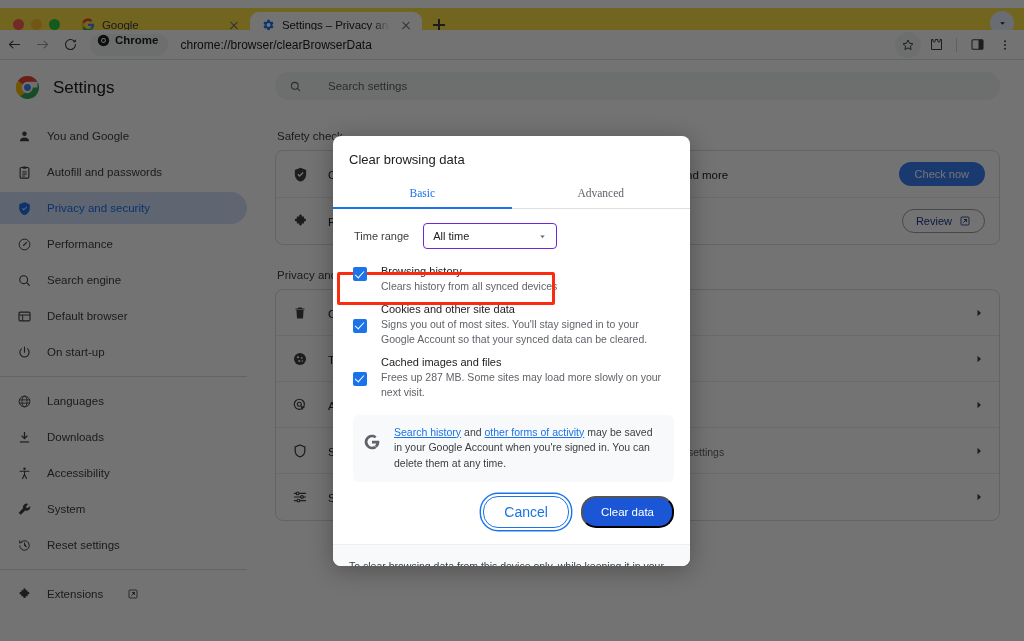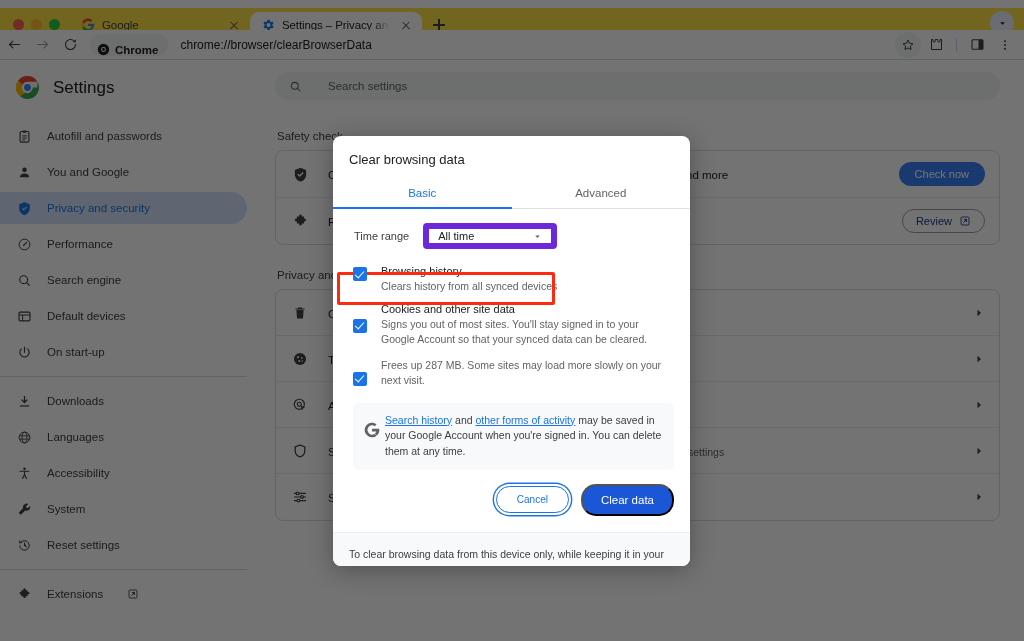--- a/index.html
+++ b/index.html
@@ -62,21 +62,21 @@
     position: absolute; top: 30px; left: 0; width: 1024px; height: 30px;
     background: #ffffff; display: flex; align-items: center;
     border-bottom: 1px solid #dadce0;
   }
   .navbtn { width: 28px; height: 28px; display:flex; align-items:center; justify-content:center; }
   .omnibox {
     flex: 1 1 auto; height: 22px; display: flex; align-items: center;
     margin: 0 6px 0 6px; position: relative;
   }
   .chrome-chip {
-    display: flex; align-items: flex-end; gap: 5px;
+    display: flex; align-items: flex-start; gap: 5px;
     background: #f1f3f4; border-radius: 12px; height: 22px; padding: 0 10px 0 7px;
     font-size: 11.5px; font-weight: bold; color: #202124;
   }
   .url-text { font-size: 12px; color: #202124; margin-left: 12px; white-space: nowrap; }
   .tb-icons { display: flex; align-items: center; gap: 2px; padding-right: 6px; }
   .tb-ic { width: 26px; height: 26px; display:flex; align-items:center; justify-content:center; }
   .tb-ic.star-bg { background:#f1f3f4; border-radius:50%; }
   .tb-sep { width:1px; height:14px; background:#c8d6f5; margin:0 5px; }
 
   
@@ -133,32 +133,32 @@
   }
   .dialog {
     position: absolute; left: 333px; top: 136px; width: 357px; height: 430px;
     background: #fff; border-radius: 8px; box-shadow: 0 4px 24px rgba(0,0,0,.3);
     display: flex; flex-direction: column; overflow: hidden;
   }
   .dlg-title { font-size: 13px; color: #202124; padding: 16px 16px 11px 16px; }
   .tabs { display: flex; border-bottom: 1px solid #e0e0e0; }
   .dtab {
     flex: 1 1 50%; text-align: center; font-size: 11.5px; color: #5f6368;
-    padding: 9px 0 9px; position: relative;
+    padding: 9px 0 9px; position: relative; font-family: Liberation Serif, serif;
   }
   .dtab.sel { color: #1a73e8; }
   .dtab.sel::after {
     content: ""; position: absolute; left: 0; right: 0; bottom: -1px;
     height: 2px; background: #1a73e8;
   }
   .dlg-body { flex: 1 1 auto; padding: 0 16px; position: relative; }
   .timerow { display: flex; align-items: center; gap: 14px; padding: 14px 0 7px 5px; }
   .timelabel { font-size: 11px; color: #3c4043; }
   .select {
-    width: 134px; height: 26px; border: 6px solid #6d28d9; border-radius: 4px;
+    width: 134px; height: 26px; border: 1px solid #6d28d9; border-radius: 4px;
     display: flex; align-items: center; justify-content: space-between;
     padding: 0 9px; font-size: 11px; color: #202124; background: #fff;
   }
   .redbox {
     position: absolute; left: 4px; top: 63px; width: 218px; height: 33px;
     border: 3px solid #fc2a0e; border-radius: 2px; pointer-events: none;
   }
   .check-item { display: flex; gap: 14px; padding: 9px 0 0 4px; }
   .cb {
     width: 14px; height: 14px; flex: 0 0 14px; border-radius: 2px;
@@ -166,33 +166,33 @@
   }
   .cb.mid { margin-top: 16px; }
   .cb::after {
     content: ""; position: absolute; left: 4.3px; top: 1.5px;
     width: 4px; height: 8px; border: solid #fff; border-width: 0 1.8px 1.8px 0;
     transform: rotate(42deg);
   }
   .ci-t { font-size: 11px; color: #202124; }
   .ci-s { font-size: 10.5px; color: #5f6368; line-height: 1.42; margin-top: 2px; }
   .gbox {
-    display: flex; gap: 5px; align-items: flex-start;
+    display: flex; gap: 14px; align-items: flex-start;
     background: #f8f9fa; border-radius: 6px; padding: 10px 12px 10px 11px;
     margin: 15px 0 0 4px;
   }
   .gbox .gtext { font-size: 10.5px; color: #3c4043; line-height: 1.5; }
   .gbox a { color: #1a73e8; }
   .dlg-actions {
     display: flex; justify-content: flex-end; align-items: center; gap: 12px;
     padding: 14px 16px 16px 16px;
   }
   .btn-cancel {
     border: 1px solid #1a73e8; color: #1a73e8; background:#fff;
-    border-radius: 15px; font-size: 10px; padding: 7px 20px;
+    border-radius: 15px; font-size: 14px; padding: 7px 20px;
     box-shadow: 0 0 0 2px #fff, 0 0 0 3.4px #1a73e8;
   }
   .btn-clear {
     background: #1a56d6; color: #fff; border-radius: 15px;
     font-size: 11.5px; padding: 8px 18px;
   }
   .dlg-foot {
     background: #f8f9fa; border-top: 1px solid #eceff1;
     padding: 13px 16px 15px 16px; font-size: 10.5px; color: #3c4043; line-height: 1.55;
   }
@@ -305,35 +305,35 @@
           <path fill="#FBBC05" d="M5.7 11l8.7 7.7A11 11 0 0 0 19 33.9L9.8 41A22 22 0 0 1 5.7 11z"></path>
           <path fill="#34A853" d="M43.1 13A22 22 0 0 1 24 46c-5.6 0-10.7-2-14.2-5l9.2-7.1A11 11 0 0 0 34.2 24h8.9z"></path>
           <circle cx="24" cy="24" r="9.6" fill="#fff"></circle>
           <circle cx="24" cy="24" r="6.6" fill="#4285F4"></circle>
         </svg>
         <span class="brand-title">Settings</span>
       </div>
 
       <div class="side-item">
         <svg width="15" height="15" viewBox="0 0 24 24">
+          <circle cx="12" cy="7.6" r="3.6" fill="#3c4043"></circle>
+          <path fill="#3c4043" d="M4.6 19.4c0-3.8 3.4-5.8 7.4-5.8s7.4 2 7.4 5.8z"></path>
+        </svg>
+        <span class="lbl">You and Google</span>
+      </div>
+
+      <div class="side-item">
+        <svg width="15" height="15" viewBox="0 0 24 24">
           <rect x="5" y="4" width="14" height="17" rx="2" fill="none" stroke="#3c4043" stroke-width="1.8"></rect>
           <rect x="9" y="2.3" width="6" height="3.6" rx="1" fill="#3c4043"></rect>
           <path stroke="#3c4043" stroke-width="1.6" d="M8.4 11h7.2M8.4 14.4h7.2M8.4 17.6h4.4"></path>
         </svg>
         <span class="lbl">Autofill and passwords</span>
       </div>
 
-      <div class="side-item">
-        <svg width="15" height="15" viewBox="0 0 24 24">
-          <circle cx="12" cy="7.6" r="3.6" fill="#3c4043"></circle>
-          <path fill="#3c4043" d="M4.6 19.4c0-3.8 3.4-5.8 7.4-5.8s7.4 2 7.4 5.8z"></path>
-        </svg>
-        <span class="lbl">You and Google</span>
-      </div>
-
       <div class="side-item active">
         <svg width="15" height="15" viewBox="0 0 24 24">
           <path fill="#1a73e8" d="M12 2.3l8 3.2v6.1c0 5-3.4 9.3-8 10.4-4.6-1.1-8-5.4-8-10.4V5.5z"></path>
           <path fill="#fff" d="M10.8 15.4L7.6 12.2l1.3-1.3 1.9 1.9 4.3-4.3 1.3 1.3z"></path>
         </svg>
         <span class="lbl">Privacy and security</span>
       </div>
 
       <div class="side-item">
         <svg width="15" height="15" viewBox="0 0 24 24">
@@ -350,47 +350,47 @@
           <path stroke="#3c4043" stroke-width="1.9" stroke-linecap="round" d="M15.4 15.4l4.3 4.3"></path>
         </svg>
         <span class="lbl">Search engine</span>
       </div>
 
       <div class="side-item">
         <svg width="15" height="15" viewBox="0 0 24 24">
           <rect x="3.2" y="5" width="17.6" height="14" rx="1.8" fill="none" stroke="#3c4043" stroke-width="1.8"></rect>
           <path stroke="#3c4043" stroke-width="1.6" d="M3.2 9.6h17.6M9 9.6V19"></path>
         </svg>
-        <span class="lbl">Default devices</span>
+        <span class="lbl">Default browser</span>
       </div>
 
       <div class="side-item">
         <svg width="15" height="15" viewBox="0 0 24 24">
           <path fill="none" stroke="#3c4043" stroke-width="1.8" stroke-linecap="round" d="M12 3.4v8.2M7 6.3a7.4 7.4 0 1 0 10 0"></path>
         </svg>
         <span class="lbl">On start-up</span>
       </div>
 
       <div class="side-sep"></div>
-
-      <div class="side-item">
-        <svg width="15" height="15" viewBox="0 0 24 24">
-          <path fill="#3c4043" d="M11 3h2v8.2l3-3 1.4 1.4-5.4 5.4-5.4-5.4L8 8.2l3 3z"></path>
-          <rect x="4.6" y="18.2" width="14.8" height="1.9" fill="#3c4043"></rect>
-        </svg>
-        <span class="lbl">Downloads</span>
-      </div>
 
       <div class="side-item">
         <svg width="15" height="15" viewBox="0 0 24 24">
           <circle cx="12" cy="12" r="8.6" fill="none" stroke="#3c4043" stroke-width="1.6"></circle>
           <ellipse cx="12" cy="12" rx="4" ry="8.6" fill="none" stroke="#3c4043" stroke-width="1.4"></ellipse>
           <path stroke="#3c4043" stroke-width="1.4" d="M3.6 9.4h16.8M3.6 14.6h16.8"></path>
         </svg>
         <span class="lbl">Languages</span>
+      </div>
+
+      <div class="side-item">
+        <svg width="15" height="15" viewBox="0 0 24 24">
+          <path fill="#3c4043" d="M11 3h2v8.2l3-3 1.4 1.4-5.4 5.4-5.4-5.4L8 8.2l3 3z"></path>
+          <rect x="4.6" y="18.2" width="14.8" height="1.9" fill="#3c4043"></rect>
+        </svg>
+        <span class="lbl">Downloads</span>
       </div>
 
       <div class="side-item">
         <svg width="15" height="15" viewBox="0 0 24 24">
           <circle cx="12" cy="4.4" r="2" fill="#3c4043"></circle>
           <path stroke="#3c4043" stroke-width="1.8" stroke-linecap="round" d="M5 8.4h14M12 8.4v7M12 13.6l-3.2 6.4M12 13.6l3.2 6.4"></path>
         </svg>
         <span class="lbl">Accessibility</span>
       </div>
 
@@ -606,20 +606,21 @@
         <span class="cb mid"></span>
         <span>
           <span class="ci-t" style="display:block">Cookies and other site data</span>
           <span class="ci-s" style="display:block">Signs you out of most sites. You'll stay signed in to your Google Account so that your synced data can be cleared.</span>
         </span>
       </div>
 
       <div class="check-item">
         <span class="cb mid"></span>
         <span>
+          <span class="ci-t" style="display:block">Cached images and files</span>
           <span class="ci-s" style="display:block">Frees up 287 MB. Some sites may load more slowly on your next visit.</span>
         </span>
       </div>
 
       <div class="gbox">
         <svg width="16" height="16" viewBox="0 0 48 48" style="flex:0 0 16px;margin-top:9px">
           <path fill="#5f6368" d="M24 9.5c3.9 0 6.6 1.7 8.1 3.1l5.5-5.4C34.3 4 29.6 2 24 2 15.4 2 8 6.9 4.3 14l6.9 5.4C13 14 18 9.5 24 9.5zM46 24.5c0-1.6-.1-2.8-.4-4H24v8h12.5c-.3 2-1.6 5-4.6 7l6.8 5.3C42.8 36.9 46 31.2 46 24.5zM11.2 28.6c-.5-1.4-.8-2.9-.8-4.6s.3-3.2.8-4.6L4.3 14C2.8 17 2 20.4 2 24s.8 7 2.3 10l6.9-5.4zM24 46c5.6 0 10.3-1.8 13.7-5l-6.8-5.3c-1.8 1.3-4.3 2.2-6.9 2.2-6 0-11-4.5-12.8-10.3L4.3 33C8 40.1 15.4 46 24 46z"></path>
         </svg>
         <span class="gtext">
           <a href="#">Search history</a><span> and </span><a href="#">other forms of activity</a><span> may be saved in your Google Account when you're signed in. You can delete them at any time.</span>

